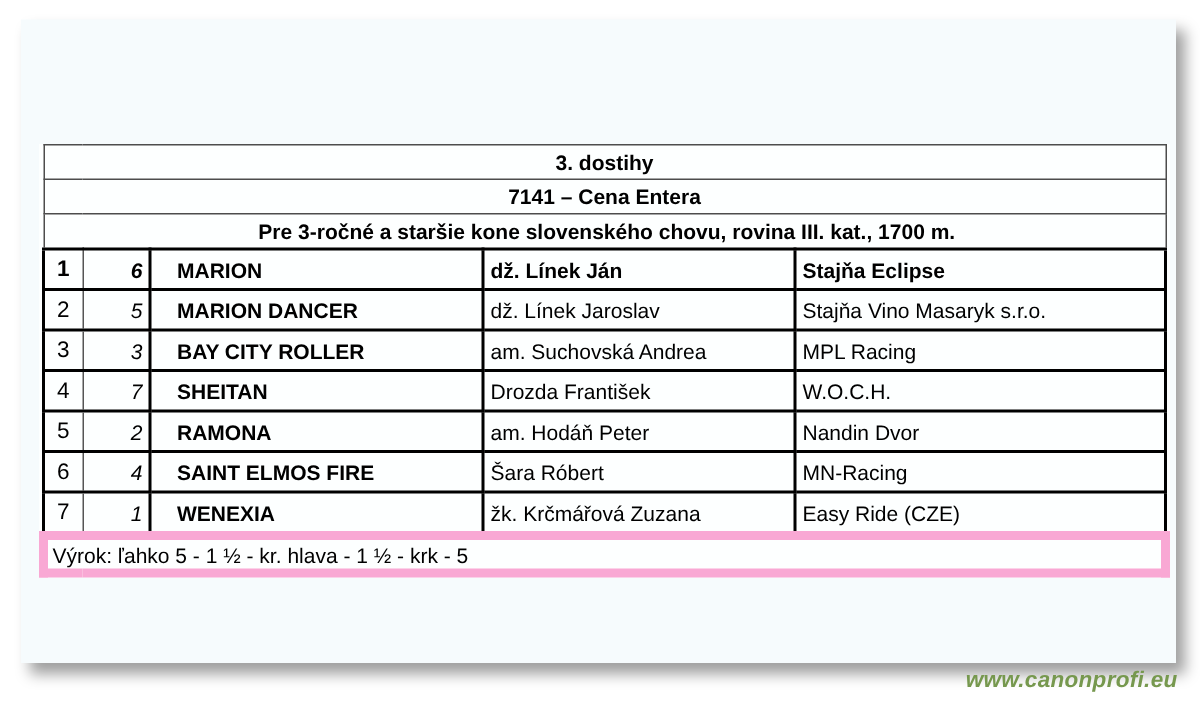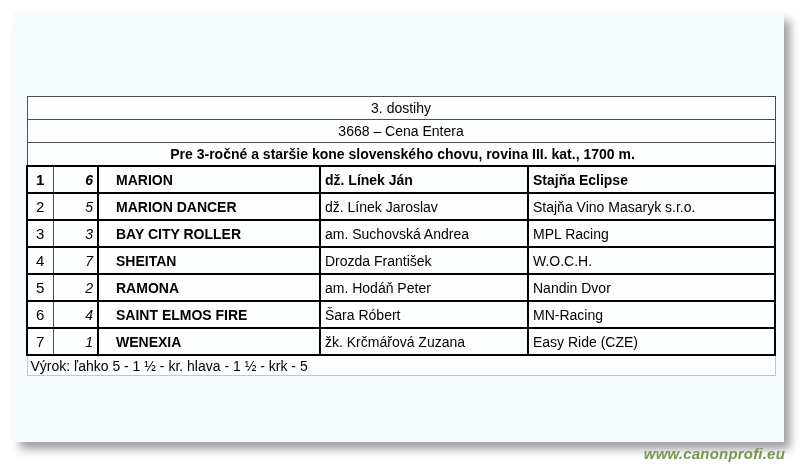--- a/index.html
+++ b/index.html
@@ -34,21 +34,21 @@
     width: 748px;
     font-size: 14px;
     color: #000;
     background: #fdffff;
   }
   
   tr.head-row td {
     border: 1px solid #4d4d4d;
     height: 22px;
     text-align: center;
-    font-weight: normal;
+    font-weight: bold;
     padding: 0 3px;
   }
   tr.cond-row td {
     border: 1px solid #4d4d4d;
     border-bottom: 2px solid #000;
     height: 22px;
     text-align: center;
     font-weight: bold;
     padding: 0 0 0 3px;
   }
@@ -76,21 +76,21 @@
     padding-left: 17px;
   }
   tr.data-row td.jockey,
   tr.data-row td.stable {
     padding-left: 4px;
   }
   tr.data-row.winner td {
     font-weight: bold;
   }
   tr.verdict-row td {
-    border: 1px solid #f9a8d4;
+    border: 6px solid #f9a8d4;
     height: 19px;
     text-align: left;
     padding: 0 0 0 3px;
     white-space: nowrap;
   }
   .watermark {
     position: absolute;
     right: 15px;
     top: 445px;
     font-size: 15px;
@@ -110,21 +110,21 @@
         <col style="width:45px">
         <col style="width:222px">
         <col style="width:208px">
         <col style="width:247px">
       </colgroup>
       <tbody>
         <tr class="head-row">
           <td colspan="5">3. dostihy</td>
         </tr>
         <tr class="head-row">
-          <td colspan="5">3668 – Cena Entera</td>
+          <td colspan="5">7141 – Cena Entera</td>
         </tr>
         <tr class="cond-row">
           <td colspan="5">Pre 3-ročné a staršie kone slovenského chovu, rovina III. kat., 1700 m.</td>
         </tr>
 
         <tr class="data-row winner">
           <td class="pos">1</td>
           <td class="num">6</td>
           <td class="horse">MARION</td>
           <td class="jockey">dž. Línek Ján</td>

